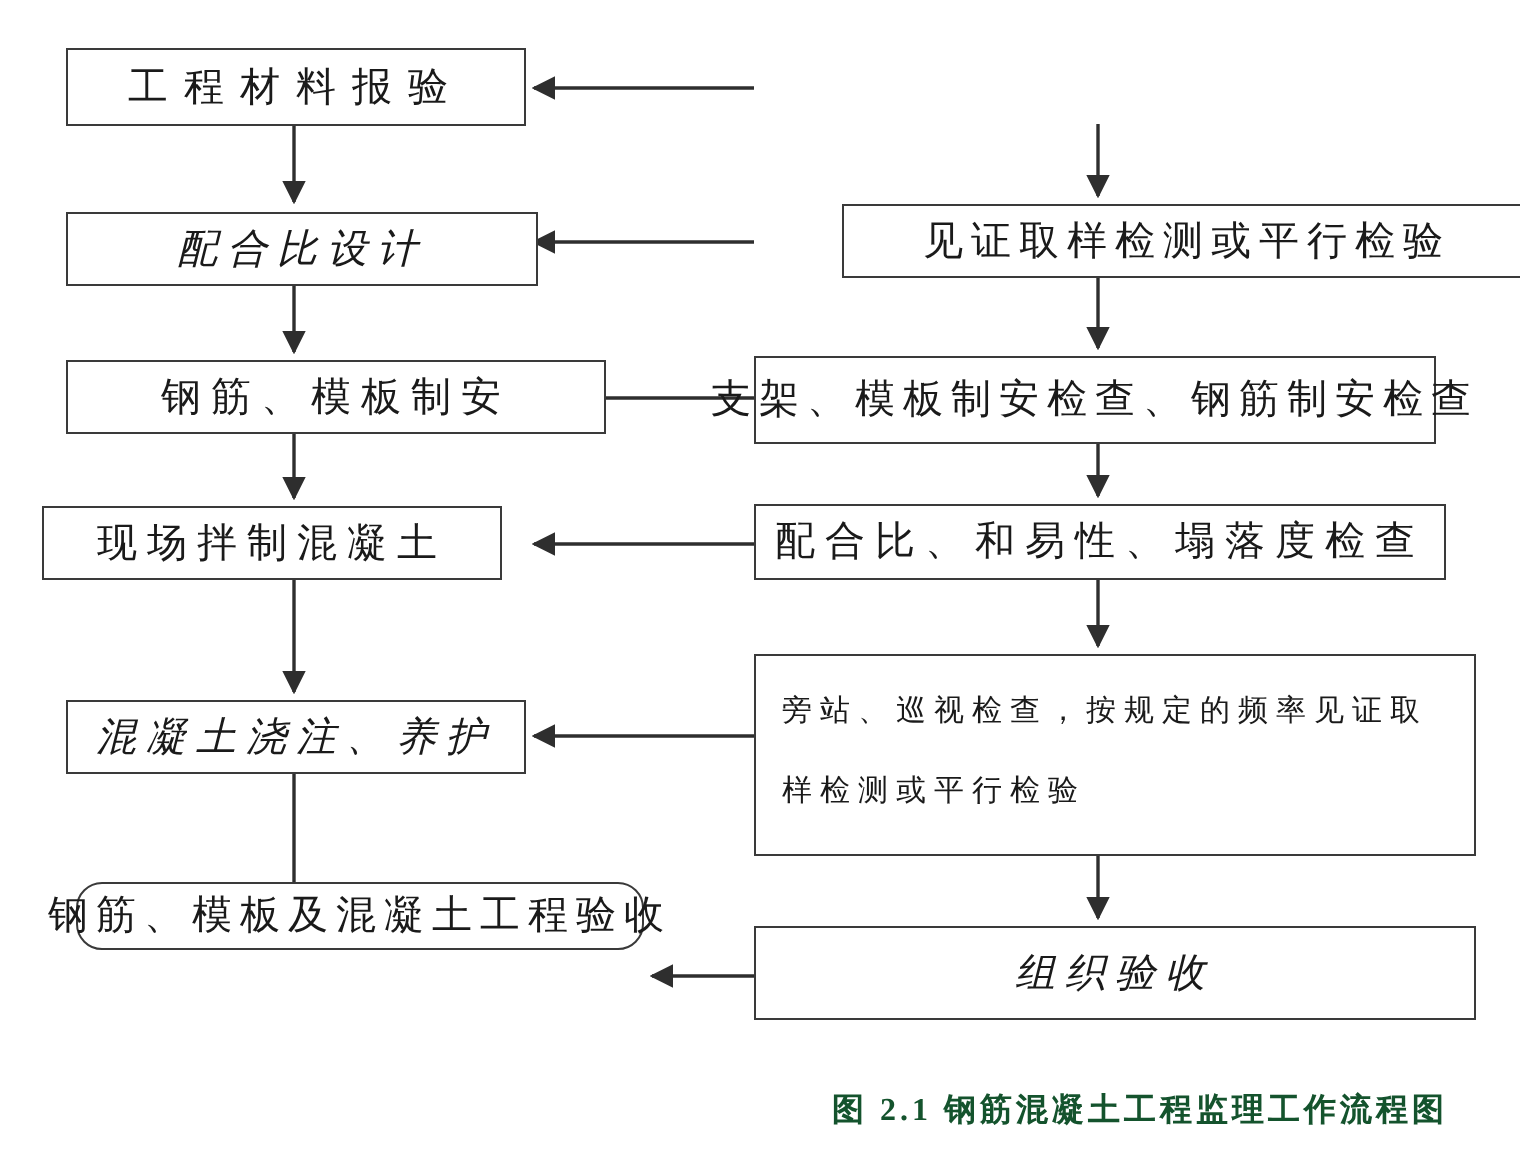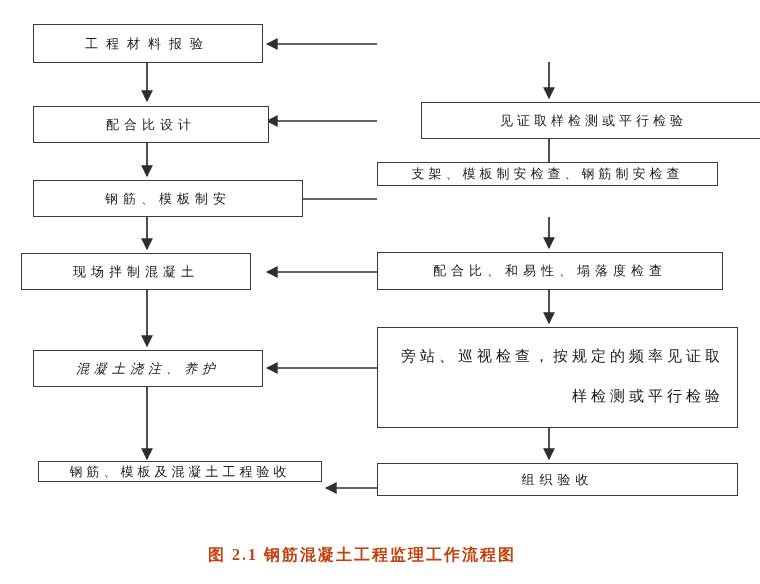--- a/index.html
+++ b/index.html
@@ -24,58 +24,58 @@
     height: 584px;
   }
   .flow-box {
     position: absolute;
     box-sizing: border-box;
     border: 1.5px solid #3a3a3a;
     background: #ffffff;
     display: flex;
     align-items: center;
     justify-content: center;
-    font-size: 13px;
+    font-size: 20px;
     letter-spacing: 6px;
     line-height: 1.2;
     text-align: center;
     white-space: nowrap;
   }
   .flow-box.wrap {
     display: block;
     white-space: normal;
-    text-align: right;
+    text-align: left;
     padding: 8px 13px 0 13px;
     line-height: 40px;
     letter-spacing: 4px;
   }
   
   .bL1 { left: 33px;  top: 24px;  width: 230px; height: 39px; letter-spacing: 8px; }
-  .bL2 { left: 33px;  top: 106px; width: 236px; height: 37px; letter-spacing: 5px; }
+  .bL2 { left: 33px;  top: 106px; width: 236px; height: 37px; letter-spacing: 5px; font-style: italic; }
   .bL3 { left: 33px;  top: 180px; width: 270px; height: 37px; letter-spacing: 5px; }
   .bL4 { left: 21px;  top: 253px; width: 230px; height: 37px; letter-spacing: 5px; }
   .bL5 { left: 33px;  top: 350px; width: 230px; height: 37px; letter-spacing: 5px; font-style: italic; }
-  .bL6 { left: 38px;  top: 461px; width: 284px; height: 21px; letter-spacing: 4px; }
+  .bL6 { left: 38px;  top: 441px; width: 284px; height: 34px; letter-spacing: 4px; border-radius: 13px; }
   
   .bR1 { left: 377px; top: 28px;  width: 346px; height: 34px; letter-spacing: 3px; }
   .bR2 { left: 377px; top: 102px; width: 345px; height: 37px; letter-spacing: 4px; margin-left: 44px; }
-  .bR3 { left: 377px; top: 162px; width: 341px; height: 24px; letter-spacing: 4px; }
+  .bR3 { left: 377px; top: 178px; width: 341px; height: 44px; letter-spacing: 4px; }
   .bR4 { left: 377px; top: 252px; width: 346px; height: 38px; letter-spacing: 5px; }
   .bR5 { left: 377px; top: 327px; width: 361px; height: 101px; font-size: 15px; }
-  .bR6 { left: 377px; top: 463px; width: 361px; height: 33px; letter-spacing: 5px; }
+  .bR6 { left: 377px; top: 463px; width: 361px; height: 47px; letter-spacing: 5px; font-style: italic; }
   #caption {
     position: absolute;
     left: 0;
     top: 545px;
     width: 724px;
-    text-align: center;
+    text-align: right;
     font-size: 16px;
     font-weight: bold;
     letter-spacing: 2px;
-    color: #c2410c;
+    color: #14532d;
   }
 </style>
 </head>
 <body>
 
 <div id="stage">
 
   <svg id="arrow-layer" viewBox="0 0 760 584" xmlns="http://www.w3.org/2000/svg" aria-hidden="true">
     <defs>
       <marker id="ah" viewBox="0 0 10 10" refX="9" refY="5" markerWidth="7" markerHeight="7" orient="auto">

